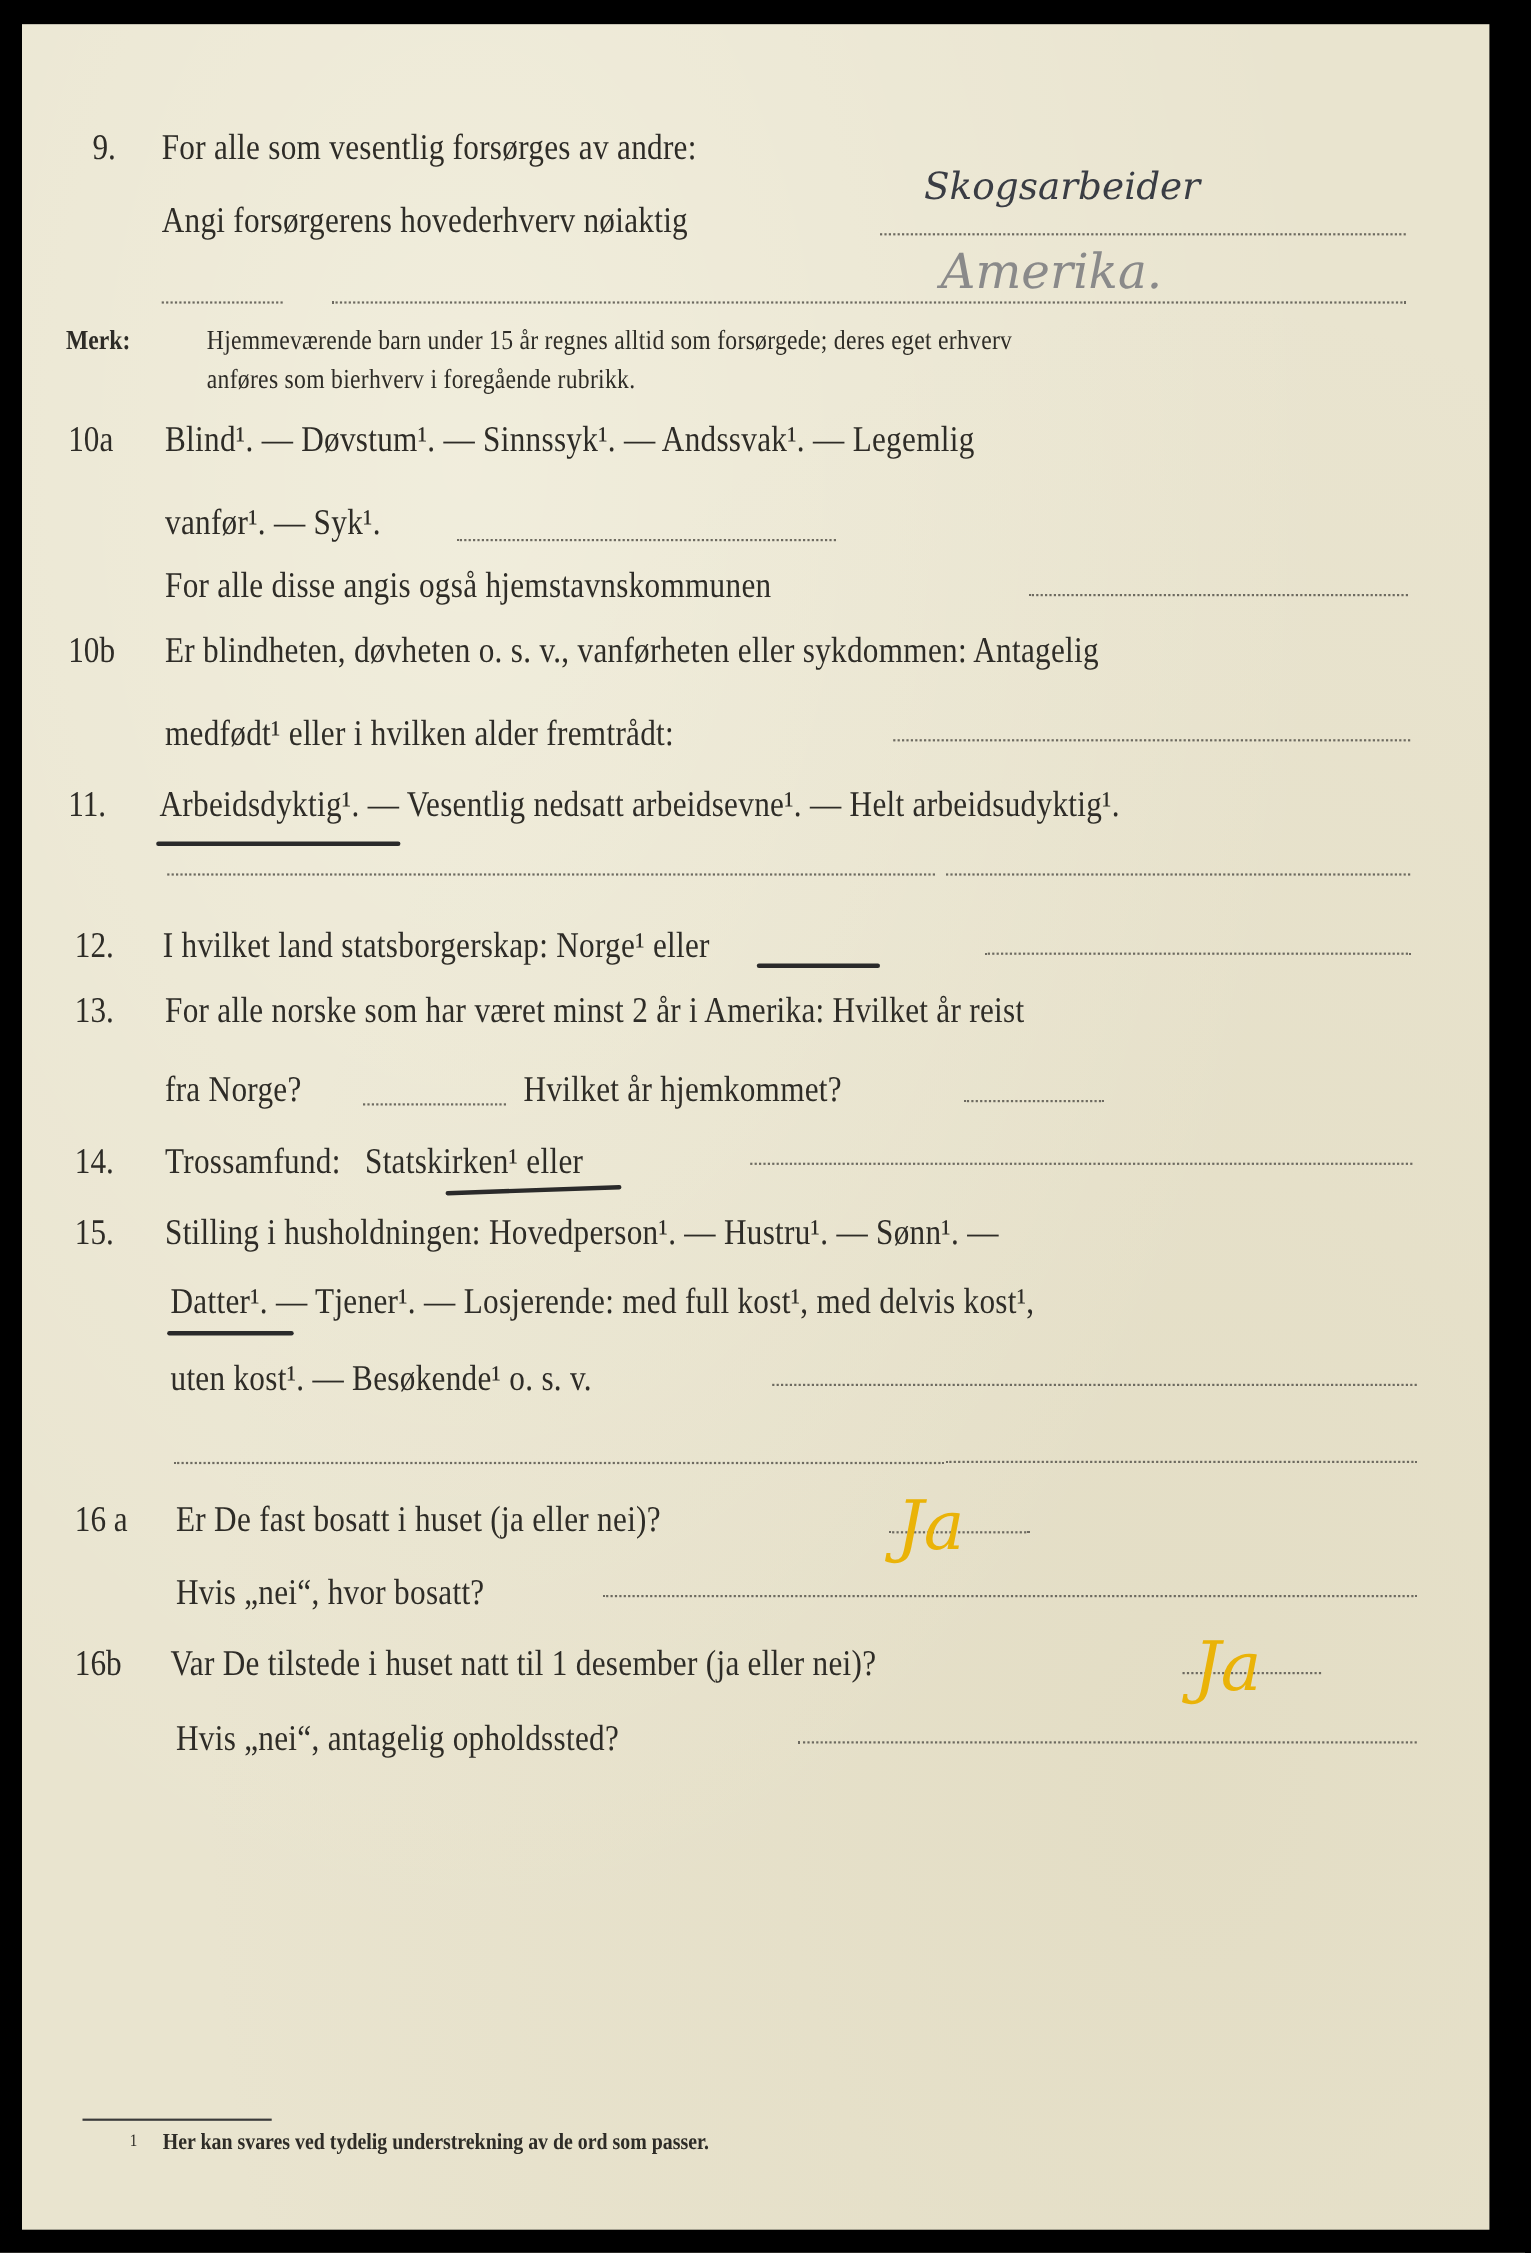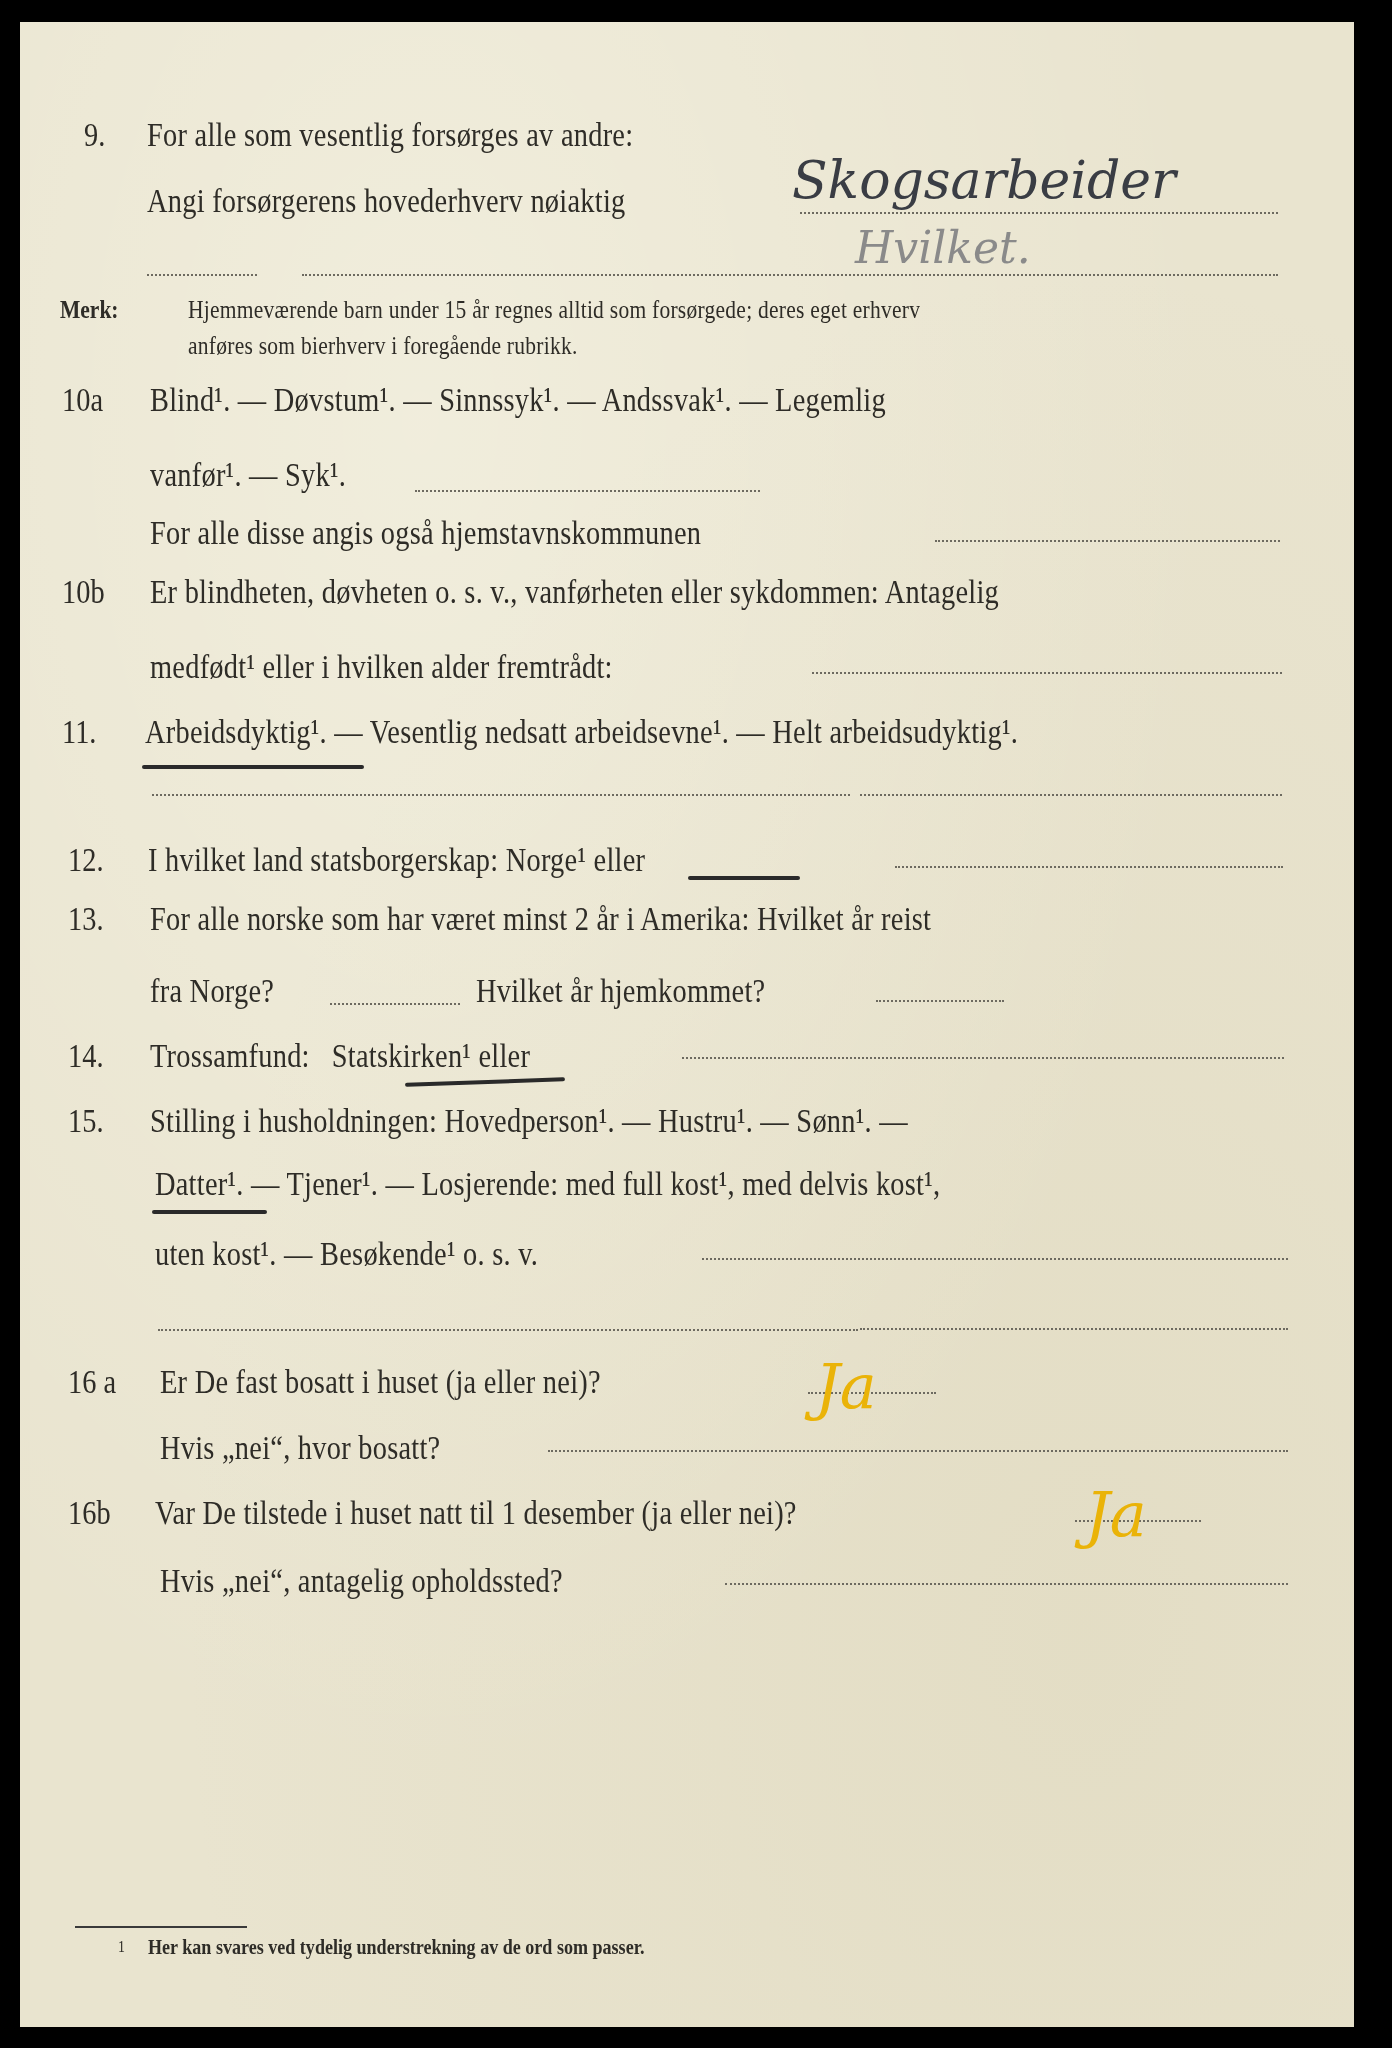--- a/index.html
+++ b/index.html
@@ -23,22 +23,22 @@
 </style>
 </head>
 <body>
 
 <div class="paper"></div>
 
 <span class="num" style="left:84px;top:117px;">9.</span>
 <span class="ln" style="left:147px;top:117px;">For alle som vesentlig forsørges av andre:</span>
 <span class="ln" style="left:147px;top:183px;">Angi forsørgerens hovederhverv nøiaktig</span>
 <div class="dots" style="left:800px;top:212px;width:478px;"></div>
-<span class="hand" style="left:792px;top:150px;font-size:52px;">Skogsarbeider</span>
-<span class="hand pencil" style="left:855px;top:222px;font-size:44px;">Hvilket.</span>
+<span class="hand" style="left:840px;top:150px;font-size:34px;">Skogsarbeider</span>
+<span class="hand pencil" style="left:855px;top:222px;font-size:44px;">Amerika.</span>
 <div class="dots" style="left:147px;top:274px;width:110px;"></div>
 <div class="dots" style="left:302px;top:274px;width:976px;"></div>
 
 <span class="merk" style="left:60px;top:296px;">Merk:</span>
 <span class="ln small" style="left:188px;top:296px;">Hjemmeværende barn under 15 år regnes alltid som forsørgede; deres eget erhverv</span>
 <span class="ln small" style="left:188px;top:332px;">anføres som bierhverv i foregående rubrikk.</span>
 
 <span class="num" style="left:62px;top:382px;">10a</span>
 <span class="ln" style="left:150px;top:382px;">Blind¹. — Døvstum¹. — Sinnssyk¹. — Andssvak¹. — Legemlig</span>
 <span class="ln" style="left:150px;top:457px;">vanfør¹. — Syk¹.</span>

